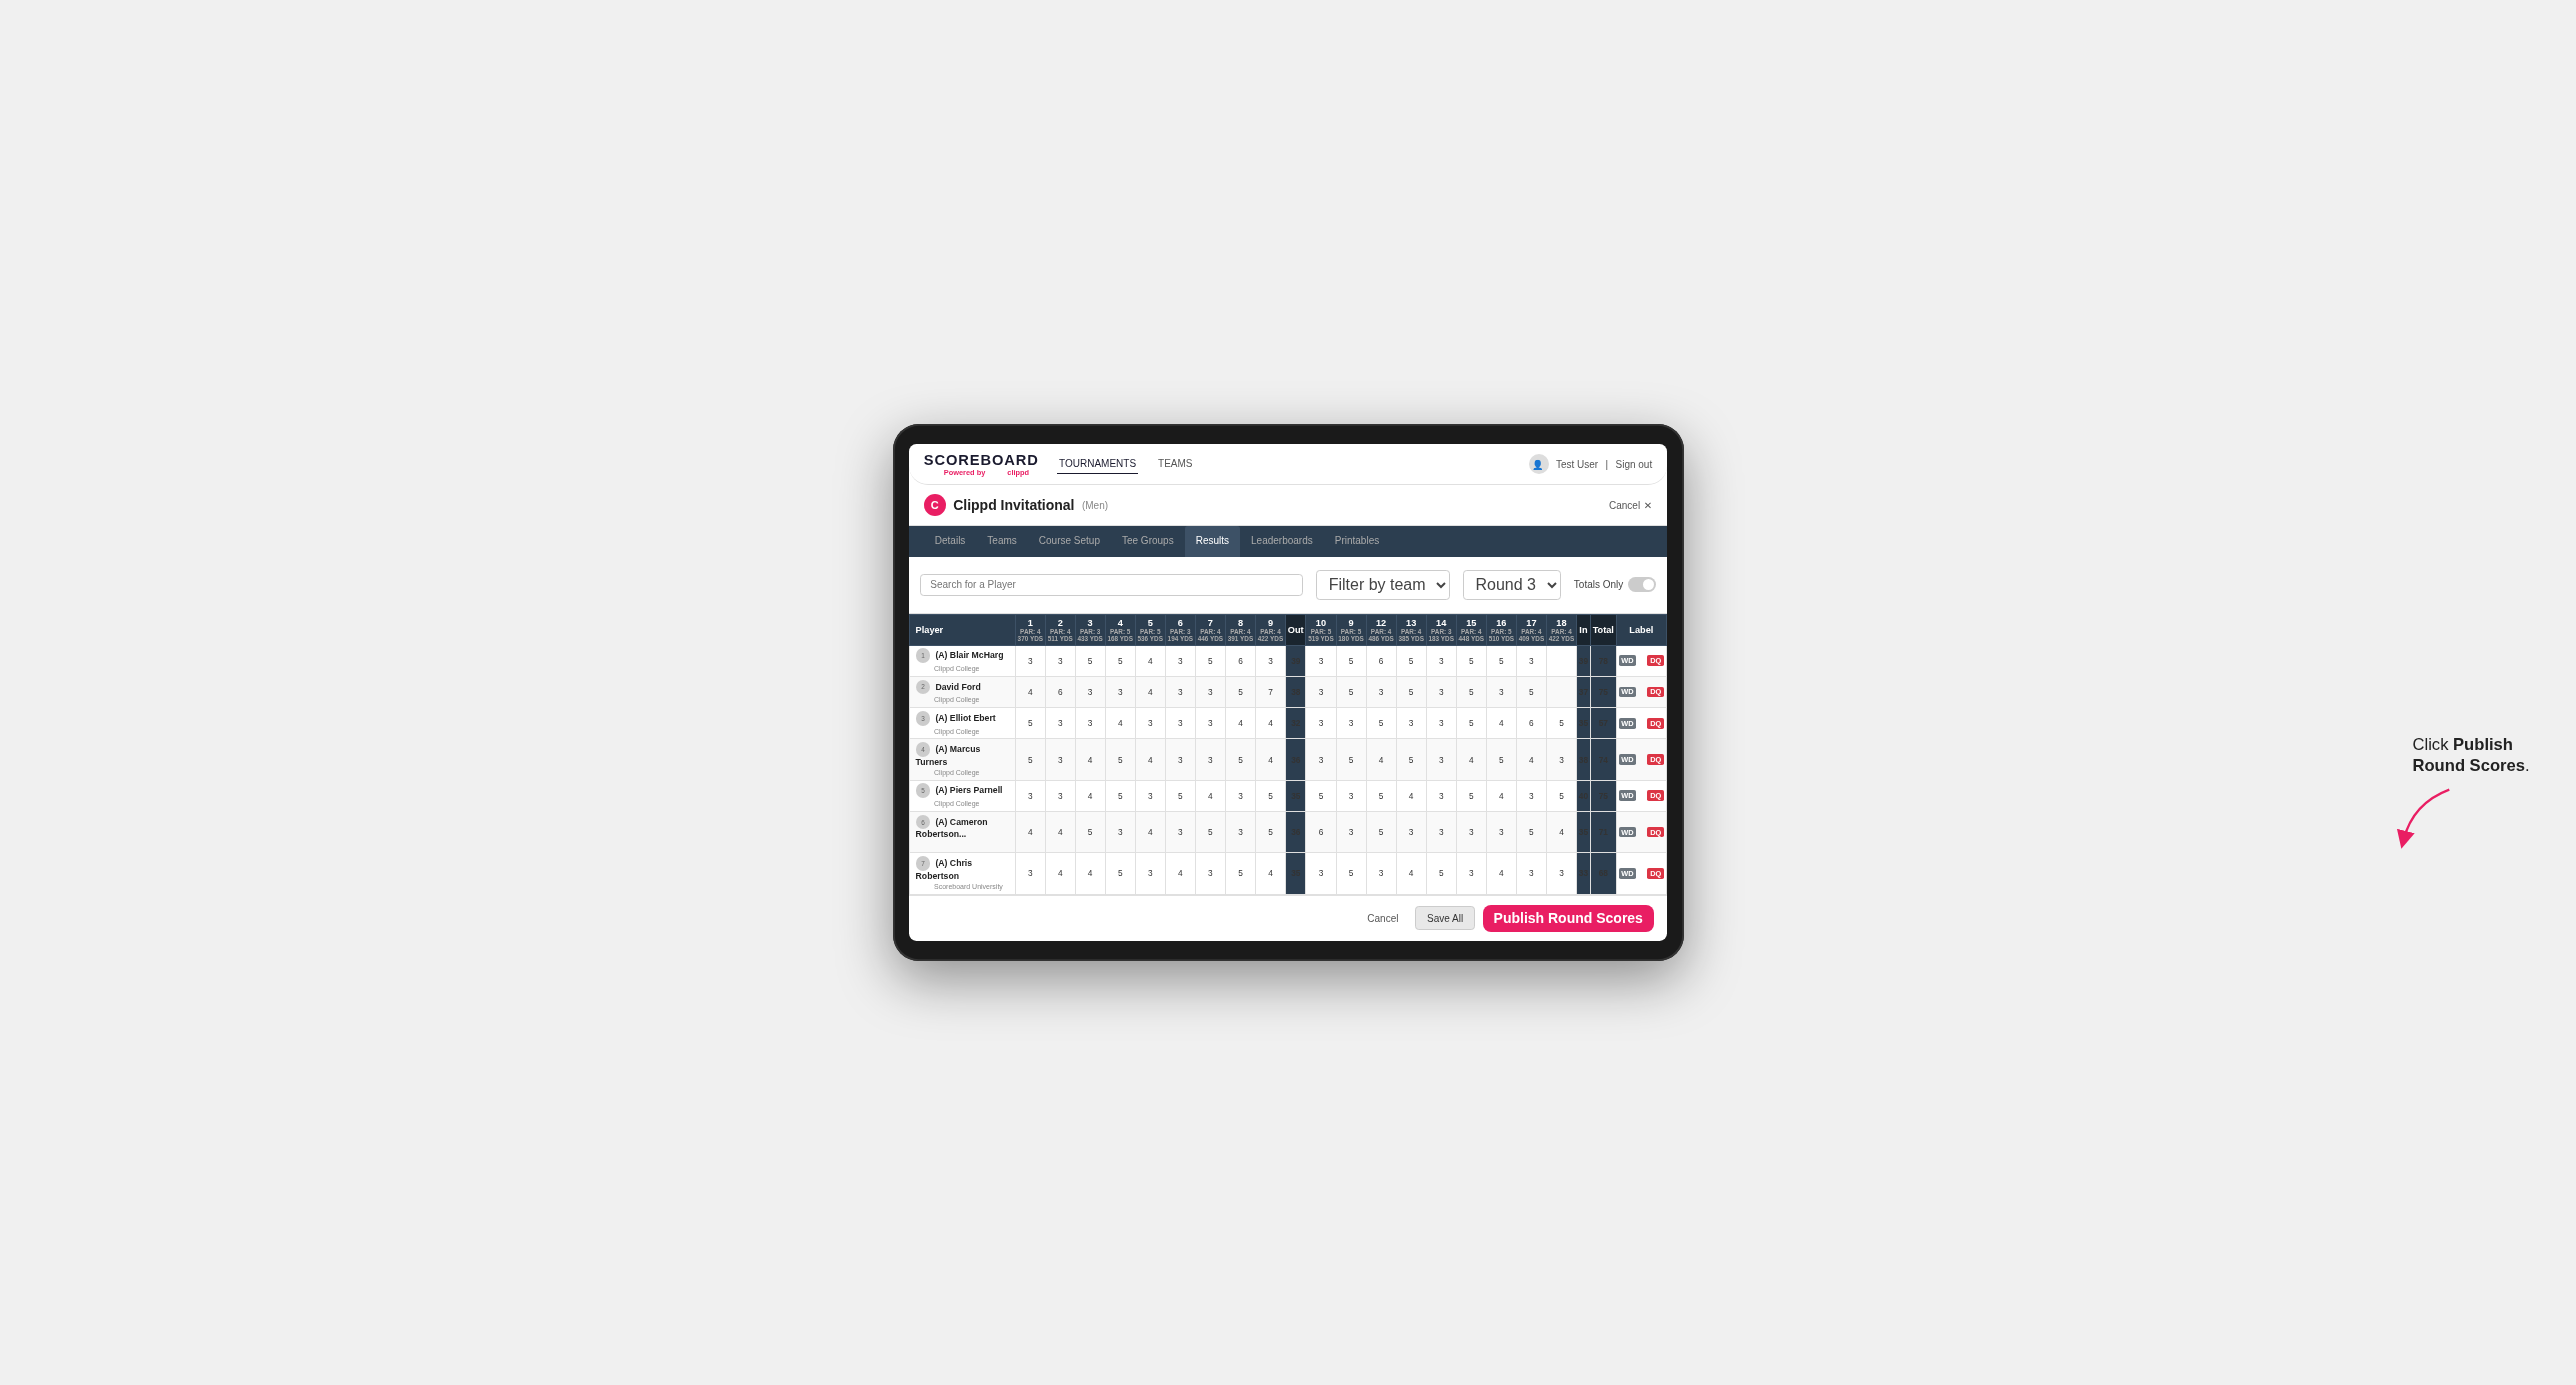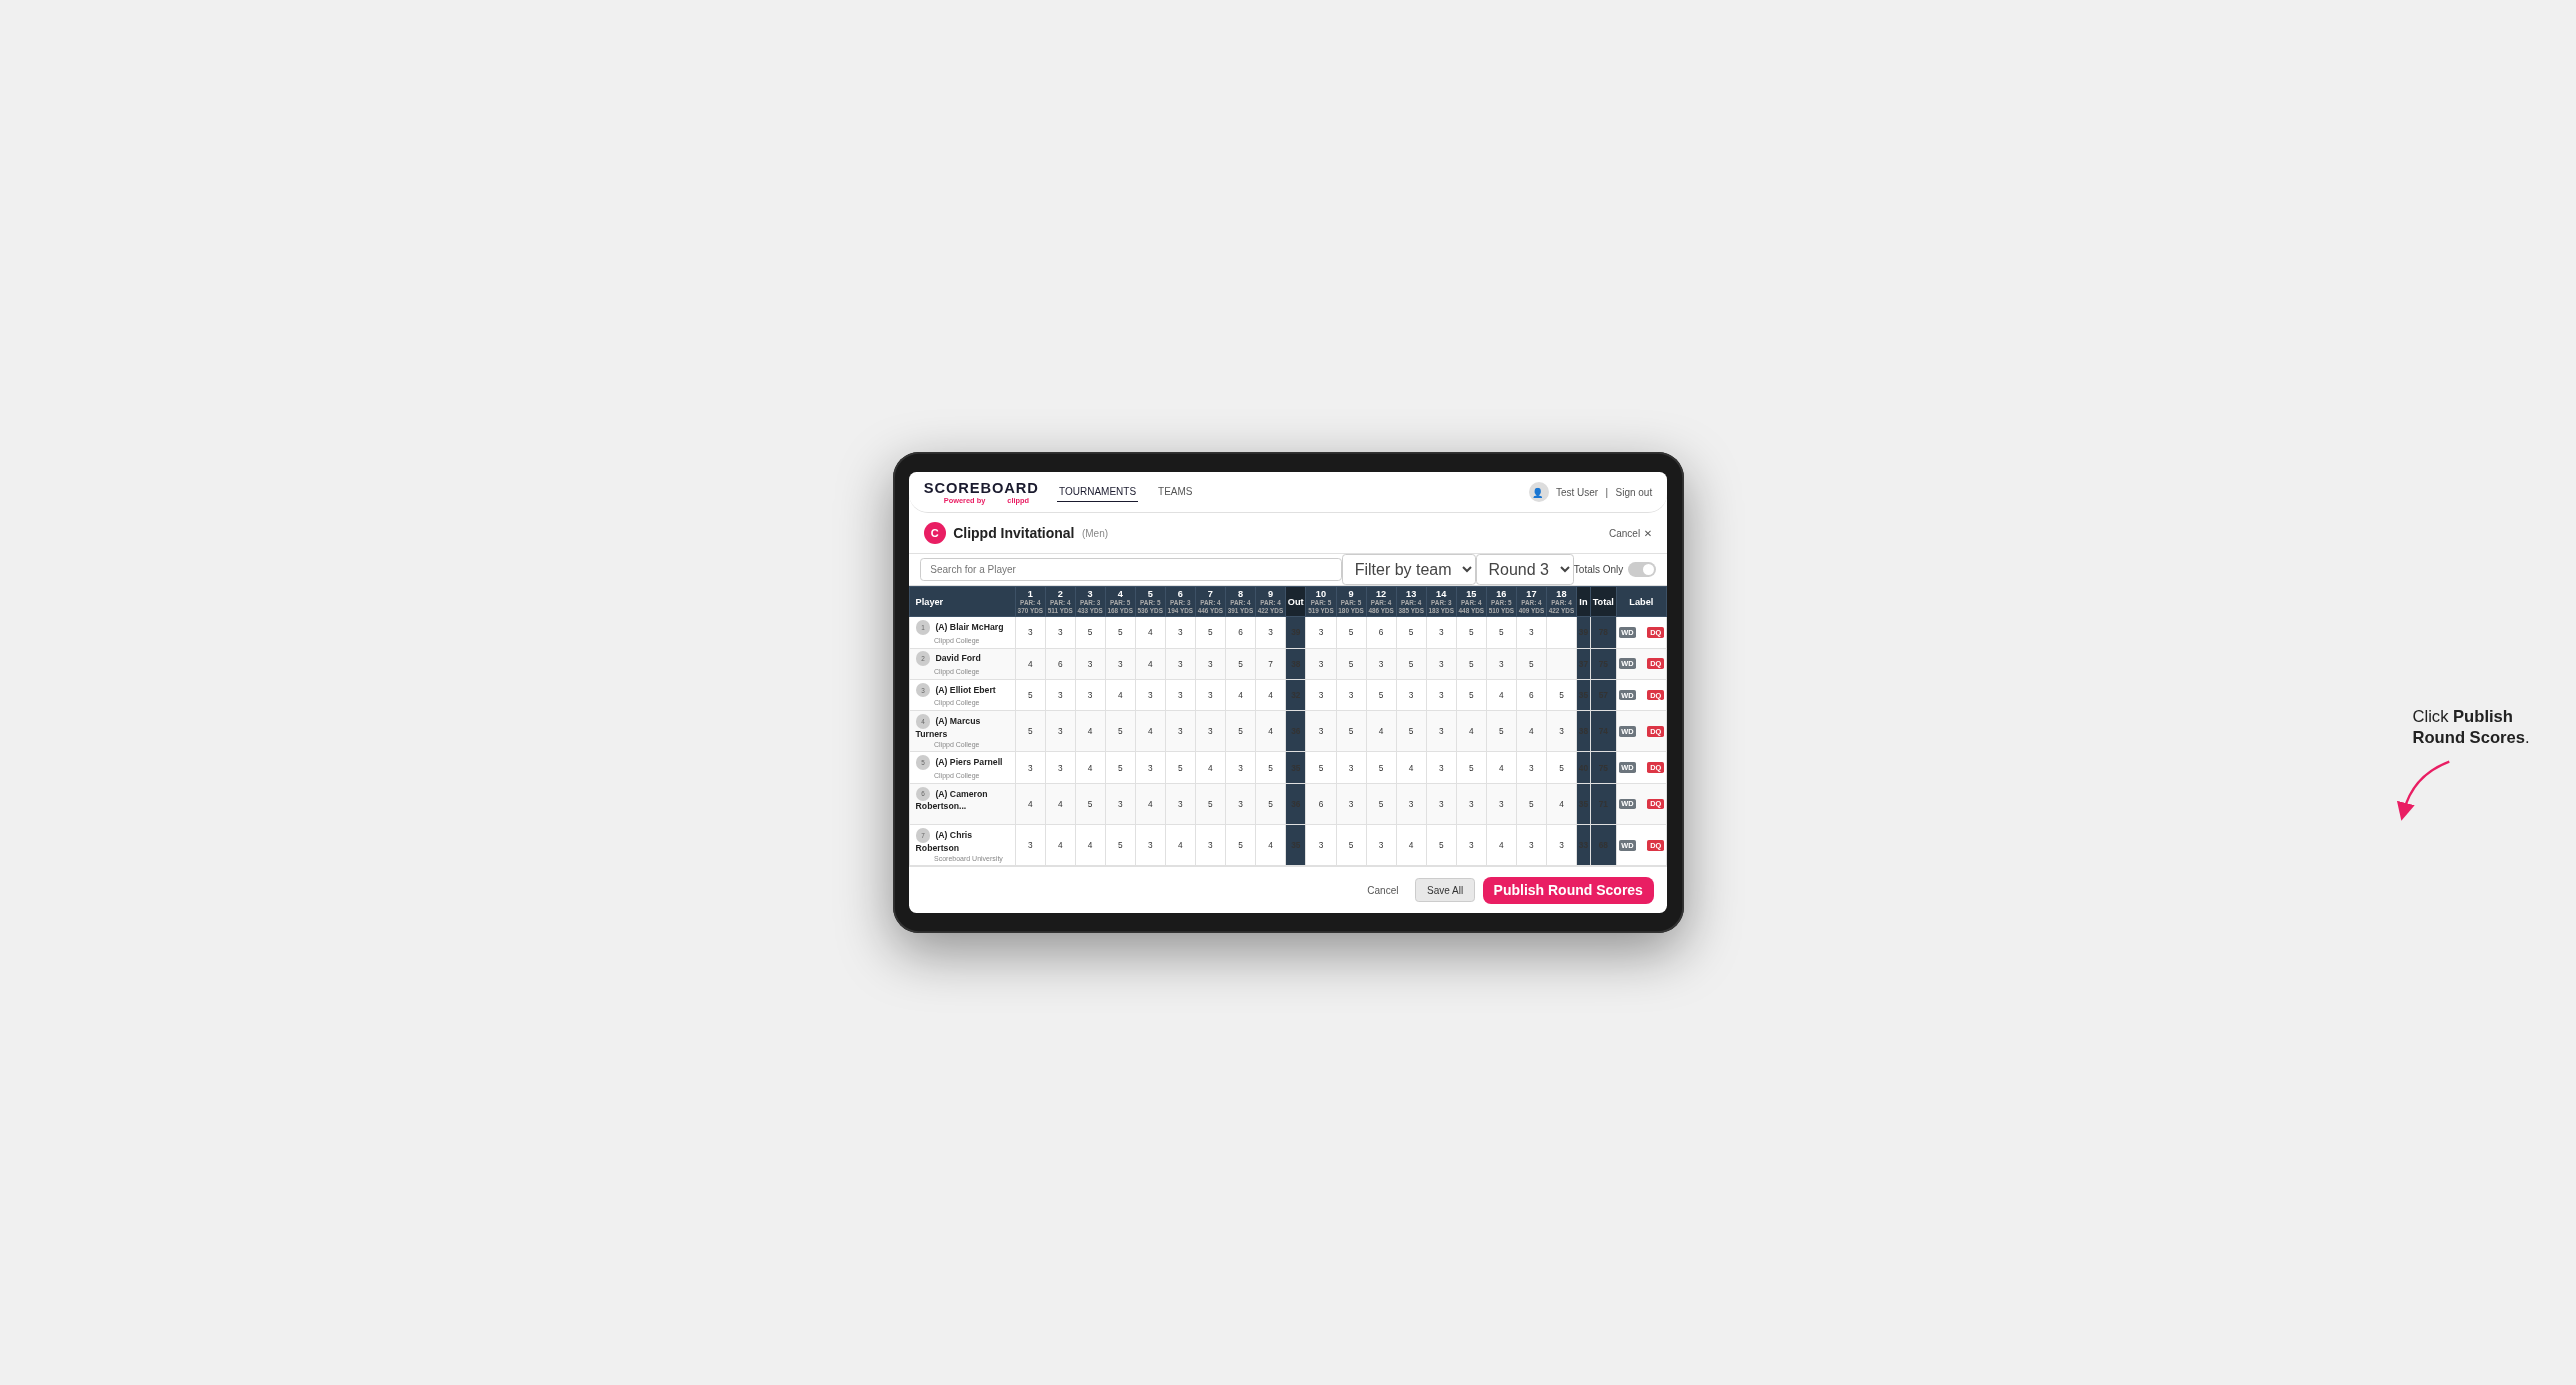--- a/index.html
+++ b/index.html
@@ -155,22 +155,22 @@
     }
     .tab.active {
       color: #fff;
       background: #3d5166;
       border-radius: 2.8px 2.8px 0 0;
     }
     
     .controls-row {
       display: flex;
       align-items: center;
-      padding: 0 11px;
-      gap: 0;
+      padding: 13px 11px;
+      gap: 13px;
       border-bottom: 0.9px solid #e0e0e0;
     }
     .search-input {
       flex: 1;
       padding: 4.6px 9.2px;
       border: 0.9px solid #ccc;
       border-radius: 3.7px;
       font-size: 10px;
       color: #999;
     }
@@ -397,20 +397,29 @@
           <div class="tourney-logo">C</div>
           <span class="tourney-name">Clippd Invitational</span>
           <span class="tourney-gender">(Men)</span>
         </div>
         <div class="cancel-btn">
           <span>Cancel</span>
           <span>✕</span>
         </div>
       </div>
 
+      <div class="tabs-bar">
+        <div class="tab">Details</div>
+        <div class="tab">Teams</div>
+        <div class="tab">Course Setup</div>
+        <div class="tab">Tee Groups</div>
+        <div class="tab active">Results</div>
+        <div class="tab">Leaderboards</div>
+        <div class="tab">Printables</div>
+      </div>
 
       <div class="controls-row">
         <input class="search-input" type="text" placeholder="Search for a Player" style="">
         <select class="filter-select">
           <option>Filter by team</option>
         </select>
         <select class="round-select">
           <option>Round 3</option>
         </select>
         <div class="totals-toggle">

